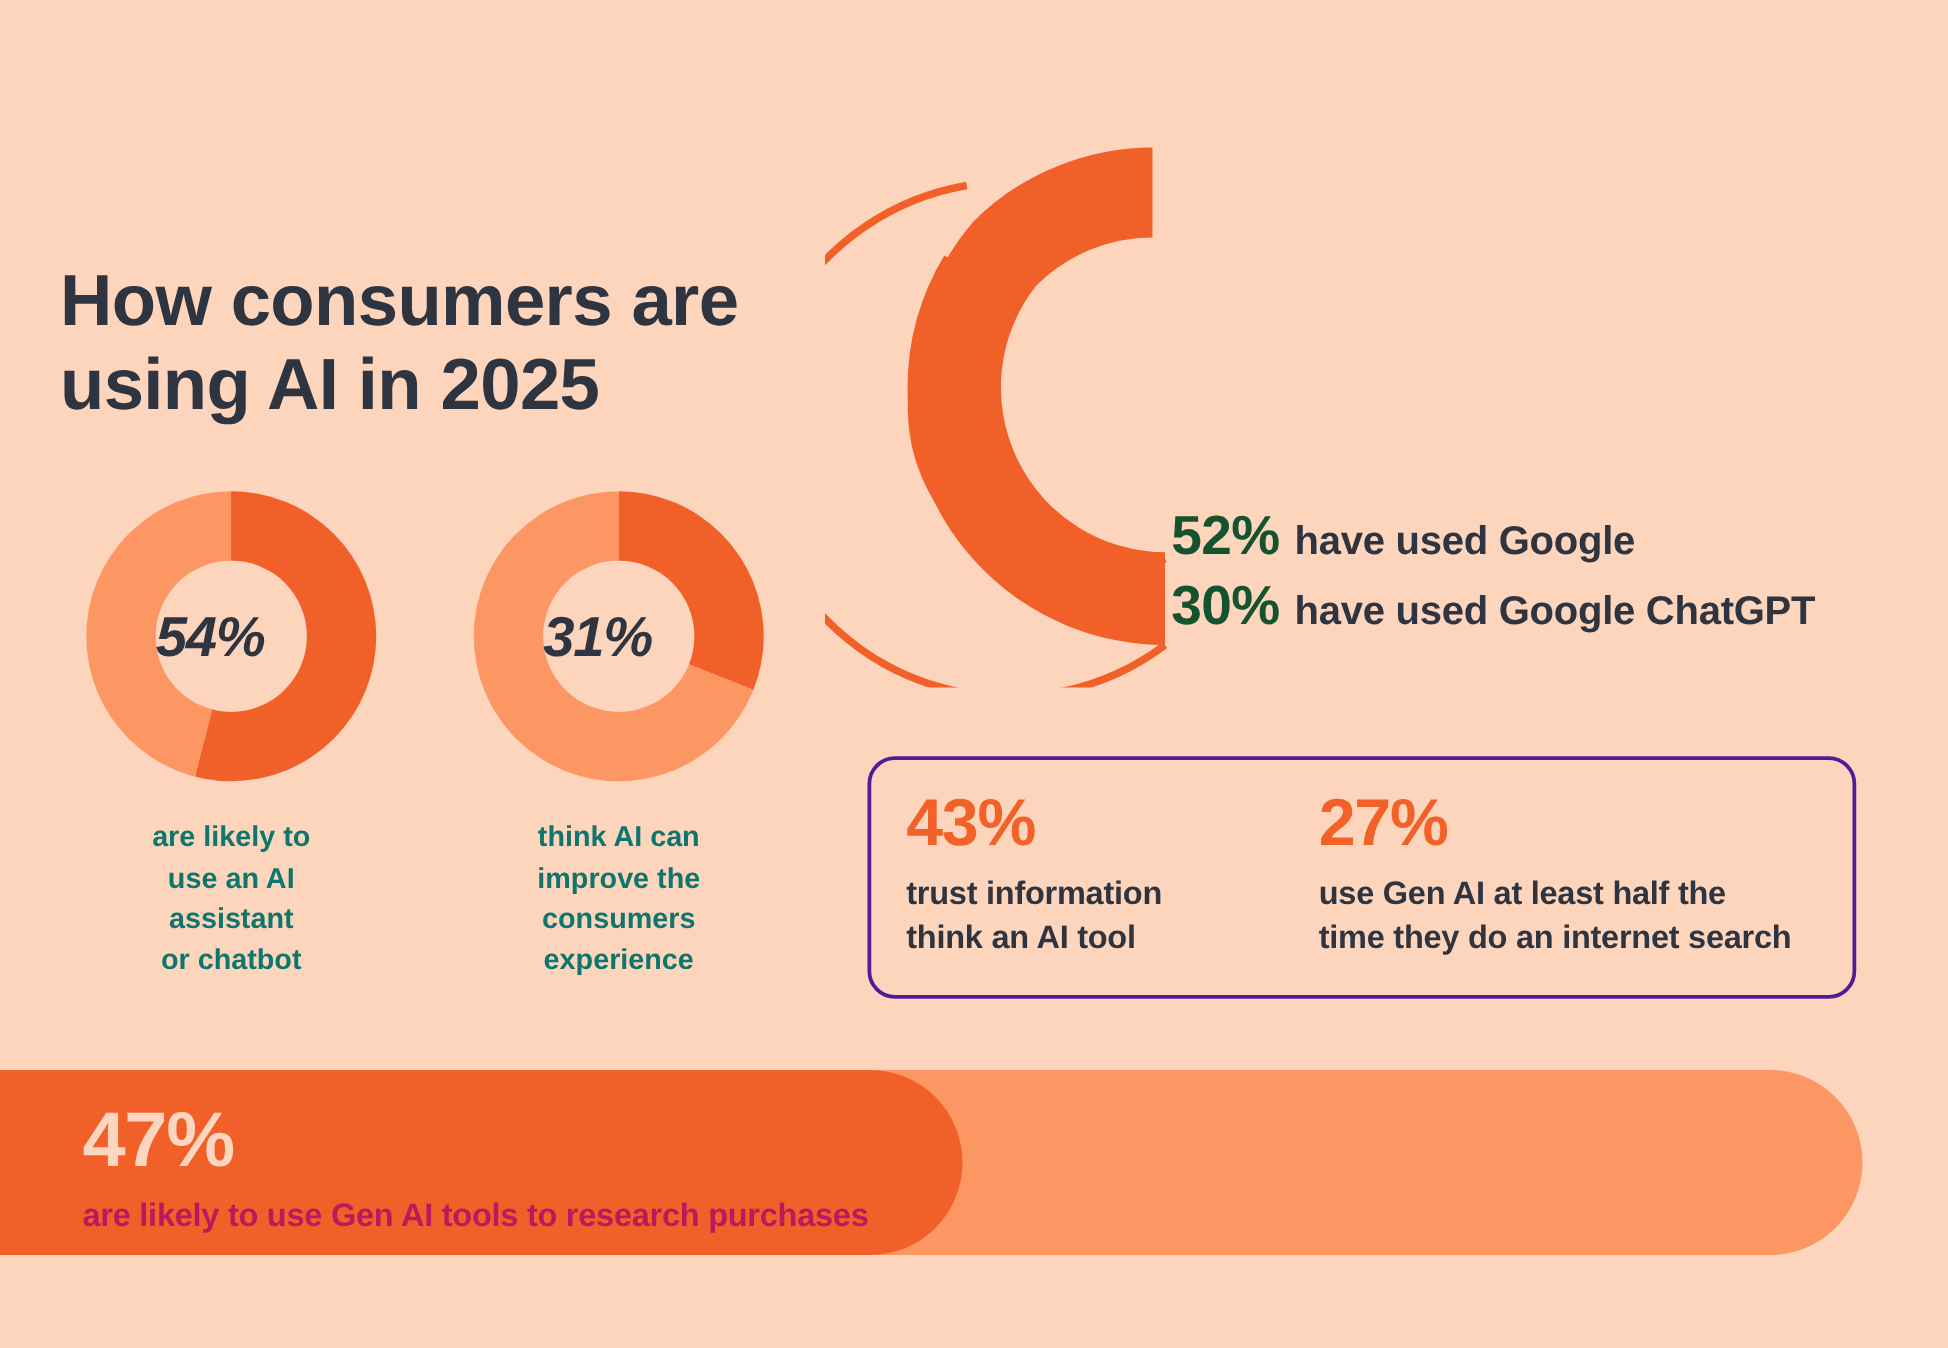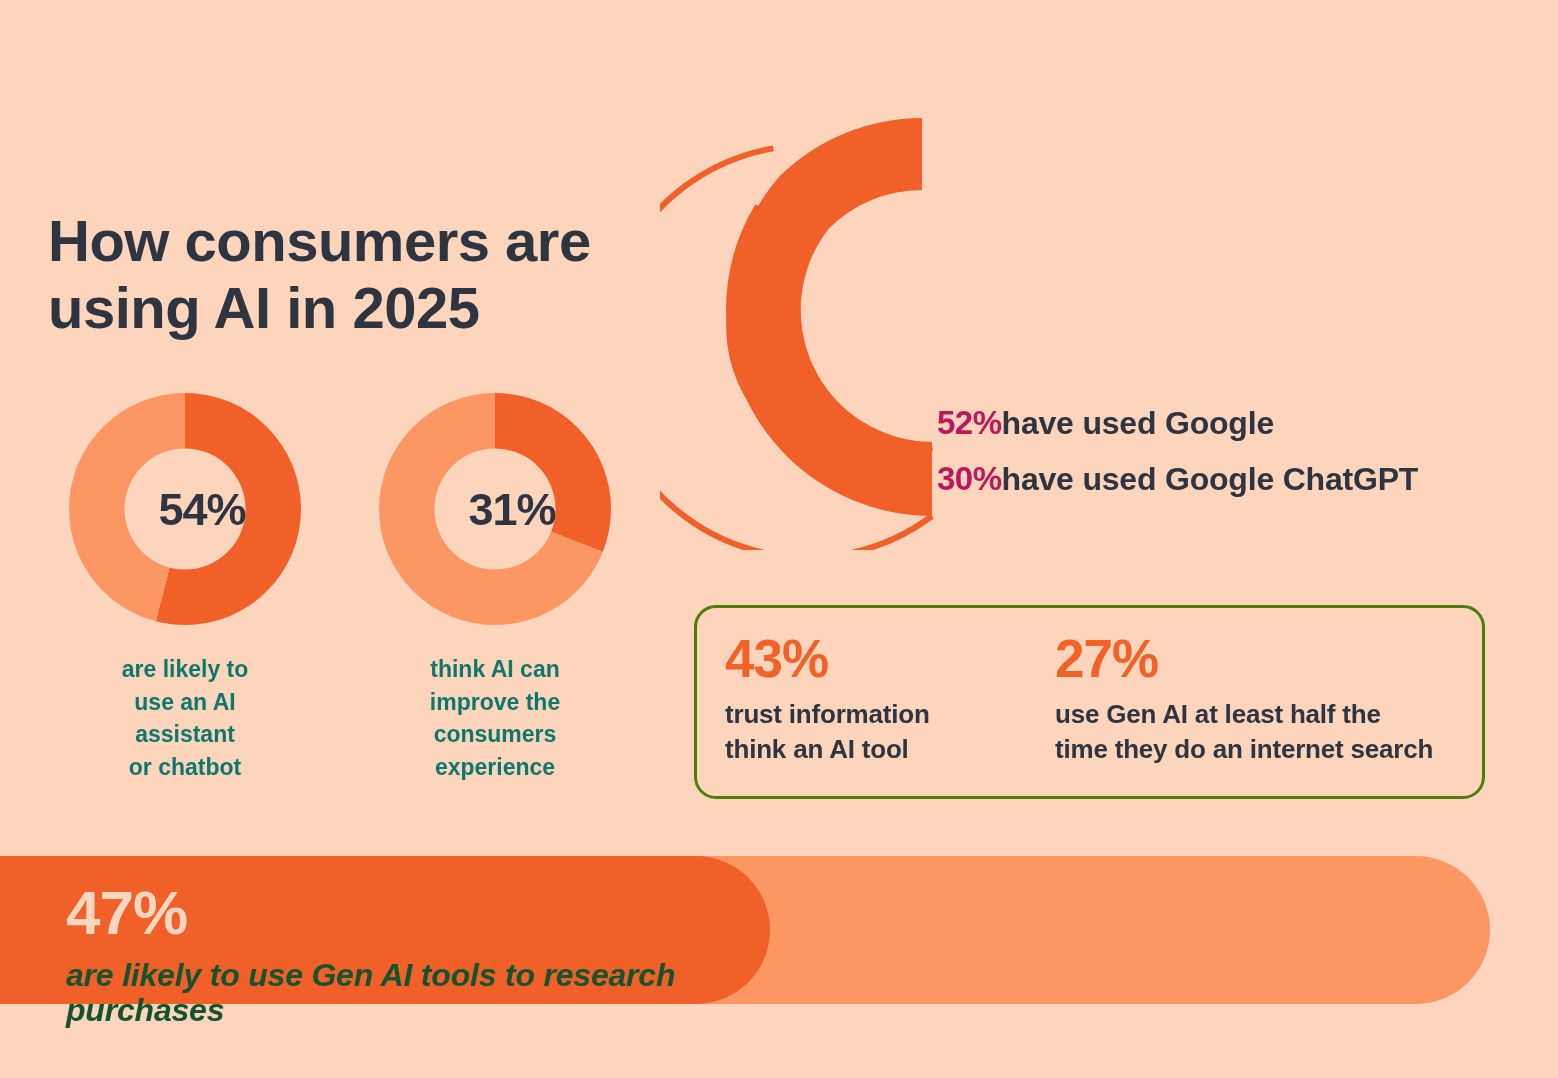--- a/index.html
+++ b/index.html
@@ -64,21 +64,22 @@
     position: absolute;
     left: 50%;
     top: 50%;
     transform: translate(-50%, -50%);
     width: 121px;
     height: 121px;
     border-radius: 50%;
     background: #FDD5BC;
     display: flex;
     align-items: center;
-    justify-content: flex-end;
+    justify-content: flex-start;
+    font-style: italic;
   }
   .donut .hole span {
     font-size: 45px;
     font-weight: 700;
     color: #2E3440;
     letter-spacing: -1px;
     line-height: 1;
   }
   .donut-caption {
     margin-top: 28px;
@@ -106,40 +107,41 @@
     top: 404px;
     width: 600px;
   }
   .legend-row {
     display: flex;
     align-items: baseline;
     height: 56px;
     white-space: nowrap;
   }
   .legend-pct {
-    font-size: 33px;
-    font-weight: 700;
-    color: #be185d;
+    font-size: 44px;
+    font-weight: 700;
+    color: #14532d;
+    margin-right: 12px;
     letter-spacing: -0.5px;
   }
   .legend-text {
     font-size: 32px;
     font-weight: 700;
     color: #2E3440;
     letter-spacing: -0.2px;
   }
 
   
   .stat-box {
     position: absolute;
     left: 694px;
     top: 605px;
     width: 791px;
     height: 194px;
-    border: 3px solid #4d7c0f;
+    border: 3px solid #4c1d95;
     border-radius: 22px;
     box-sizing: border-box;
   }
   .stat-cell {
     position: absolute;
     top: 24px;
   }
   .stat-cell.s0 { left: 28px; width: 300px; }
   .stat-cell.s1 { left: 330px; width: 440px; margin-left: 28px; }
   .stat-pct {
@@ -193,26 +195,25 @@
   }
   .bar-pct {
     font-size: 62px;
     font-weight: 700;
     color: #FCD6BE;
     line-height: 1;
     letter-spacing: -1px;
     margin-bottom: 14px;
   }
   .bar-text {
-    font-size: 32px;
-    font-weight: 700;
-    color: #14532d;
+    font-size: 26px;
+    font-weight: 700;
+    color: #be185d;
     letter-spacing: -0.2px;
     line-height: 1.1;
-    font-style: italic;
   }
 </style>
 </head>
 <body>
 
 <div class="canvas">
 
   <h1 class="title">How consumers are
 using AI in 2025</h1>
 

